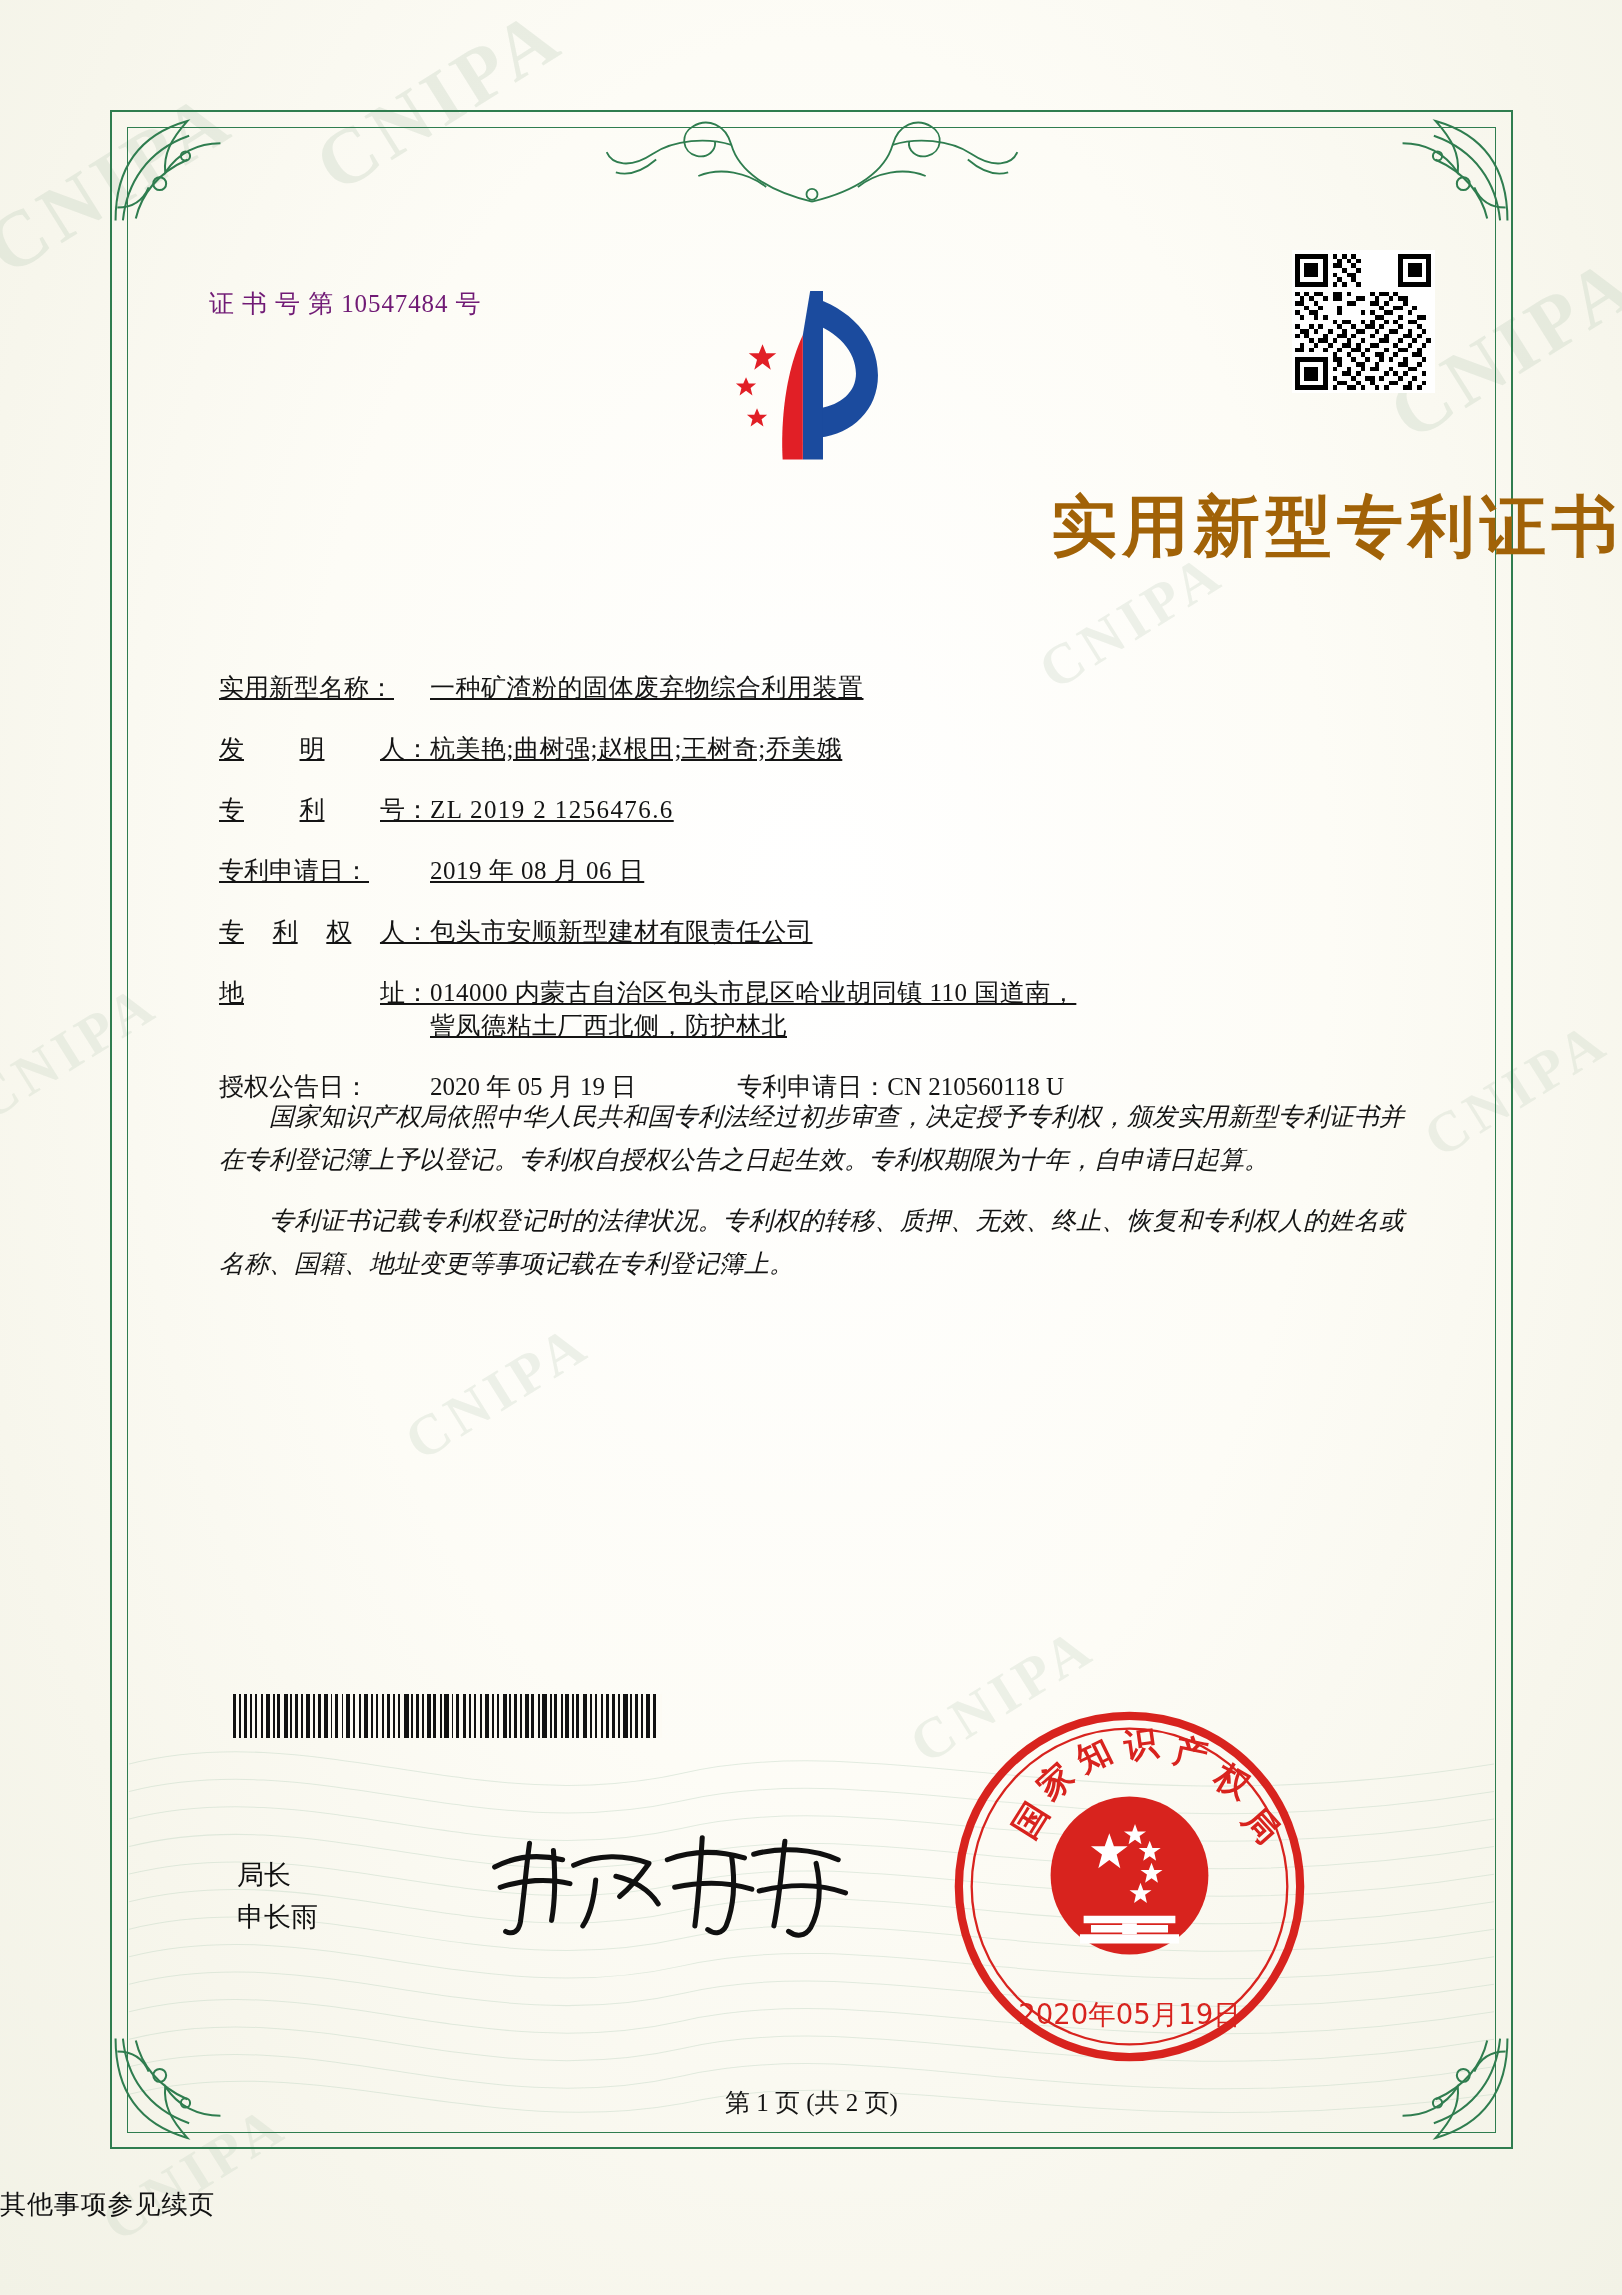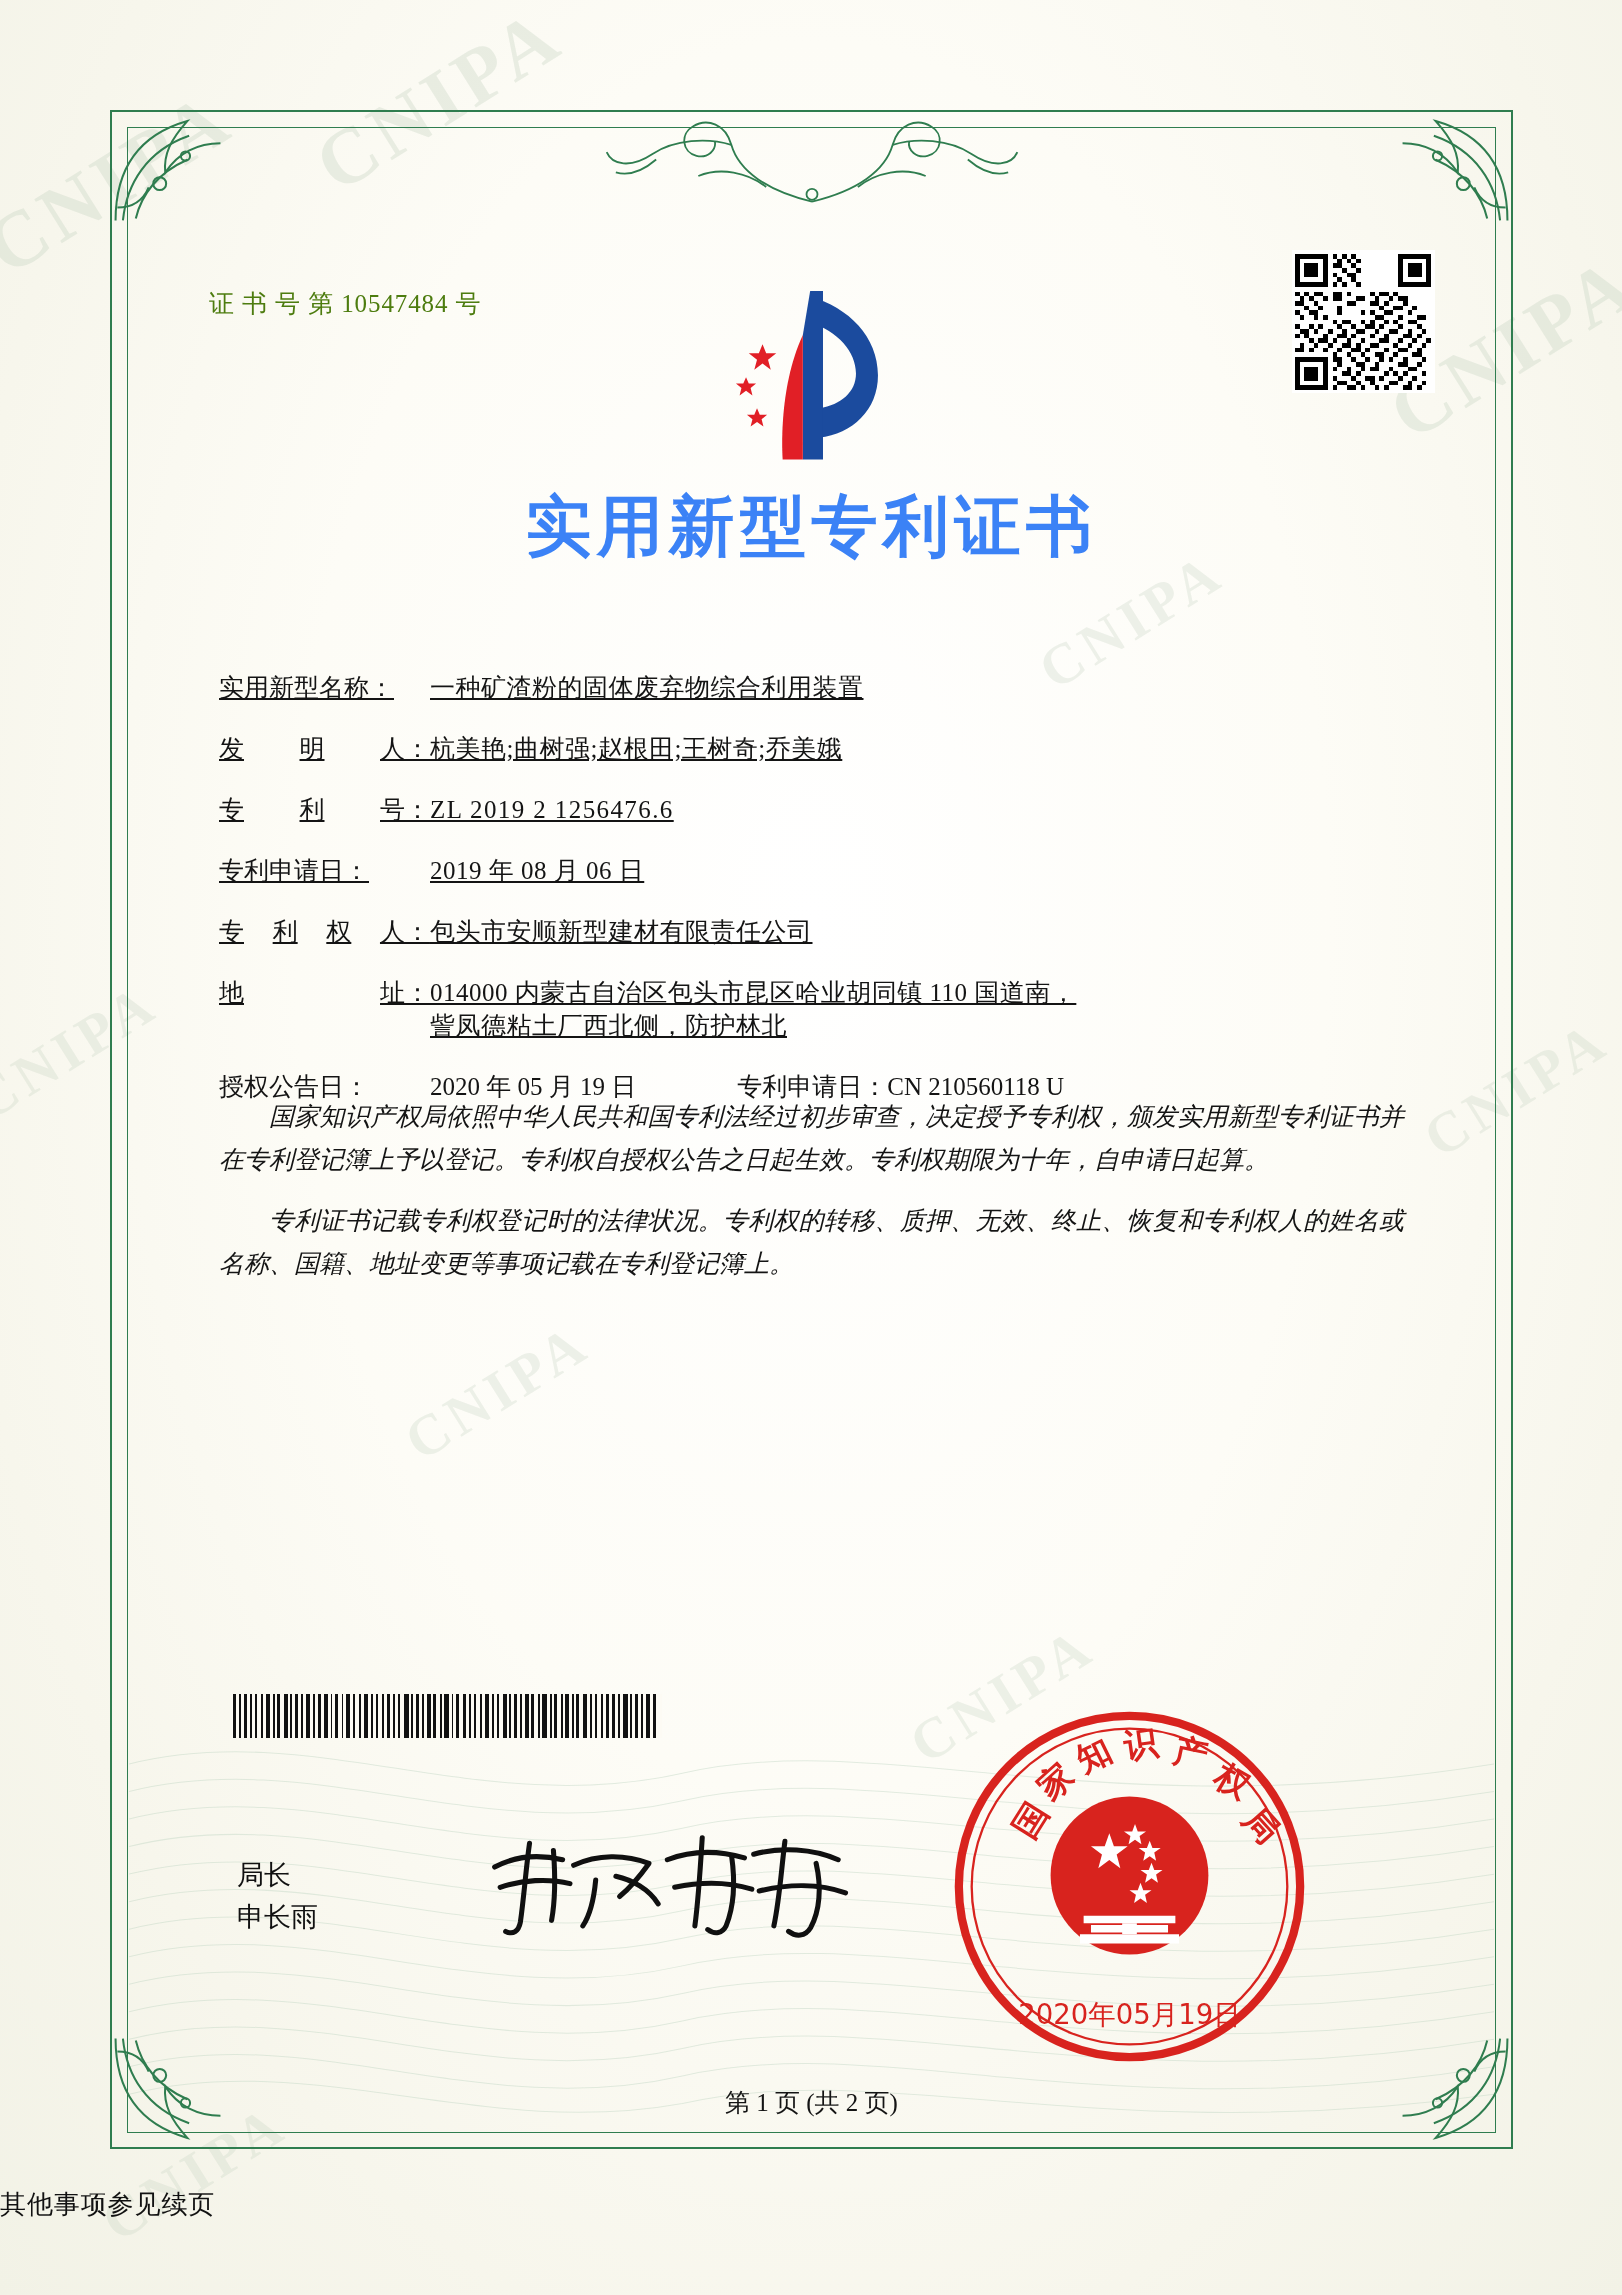--- a/index.html
+++ b/index.html
@@ -88,21 +88,21 @@
 
   
   .content {
     position: absolute;
     left: 0; right: 0; top: 0; bottom: 0;
   }
   .cert-no {
     position: absolute;
     left: 209px; top: 287px;
     font-size: 25px;
-    color: #4d7c0f;
+    color: #701a75;
     letter-spacing: 0.9px;
     font-family: "Liberation Serif", serif;
   }
 
   
   .qr {
     position: absolute;
     right: 188px; top: 250px;
     width: 136px; height: 136px;
     background: #ffffff;
@@ -118,25 +118,25 @@
     top: 280px;
     width: 202px;
     height: 197px;
   }
   .emblem svg { width: 100%; height: 100%; display: block; }
 
   .main-title {
     position: absolute;
     left: 0; right: 0;
     top: 482px;
-    text-align: center;
+    text-align: right;
     font-size: 66px;
     font-weight: bold;
     letter-spacing: 5.5px;
-    color: #3b82f6;
+    color: #a16207;
     font-family: "DejaVu Serif", "Liberation Serif", serif;
   }
 
   
   .fields {
     position: absolute;
     left: 219px;
     top: 675px;
     width: 1212px;
     font-size: 25px;

